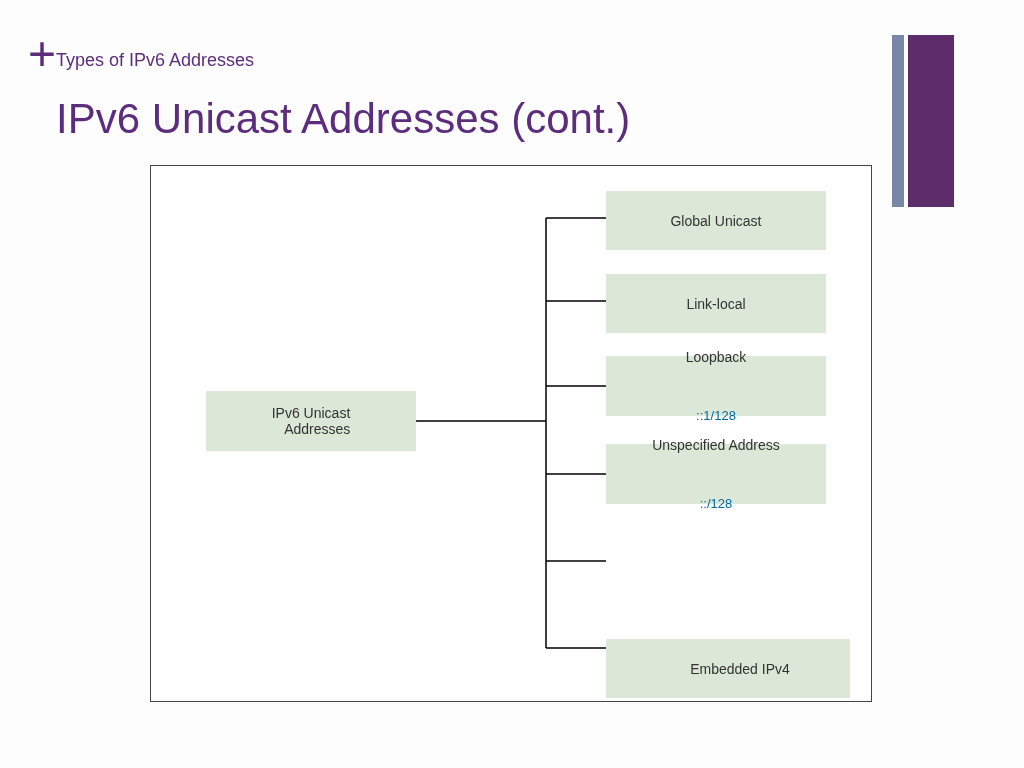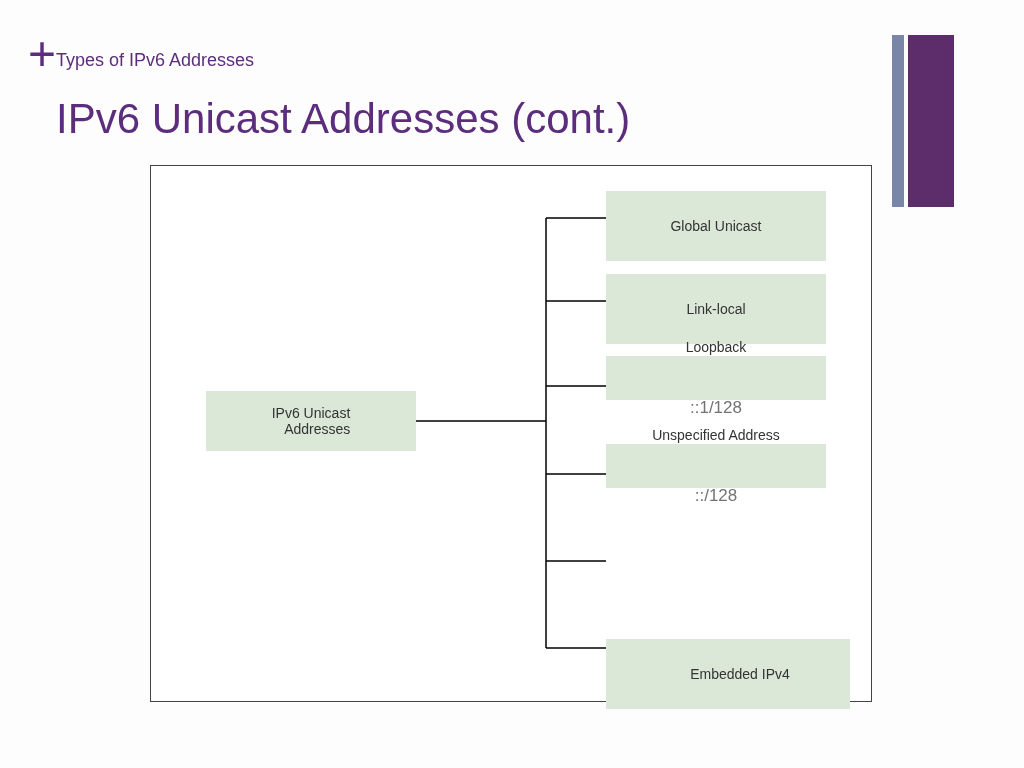--- a/index.html
+++ b/index.html
@@ -72,32 +72,32 @@
     align-items: center;
     justify-content: center;
     font-size: 14px;
     color: #333;
     text-align: right;
   }
   .child-box {
     position: absolute;
     left: 455px;
     width: 220px;
-    height: 70px;
+    height: 59px;
     background: #dbe8d8;
     display: flex;
     flex-direction: column;
     align-items: center;
     justify-content: center;
     font-size: 14px;
     color: #333;
     text-align: center;
   }
-  .child-box.tall { height: 44px; gap: 41px; }
-  .sub { color: #737373; font-size: 17px; margin-top: 2px; font-weight: 500; }
+  .child-box.tall { height: 60px; gap: 41px; }
+  .sub { color: #0369a1; font-size: 13px; margin-top: 2px; font-weight: 500; }
   .connectors {
     position: absolute;
     left: 0; top: 0; width: 100%; height: 100%;
     pointer-events: none;
   }
   .connectors line { stroke: #000; stroke-width: 1.5; }
 </style>
 </head>
 <body>
 

